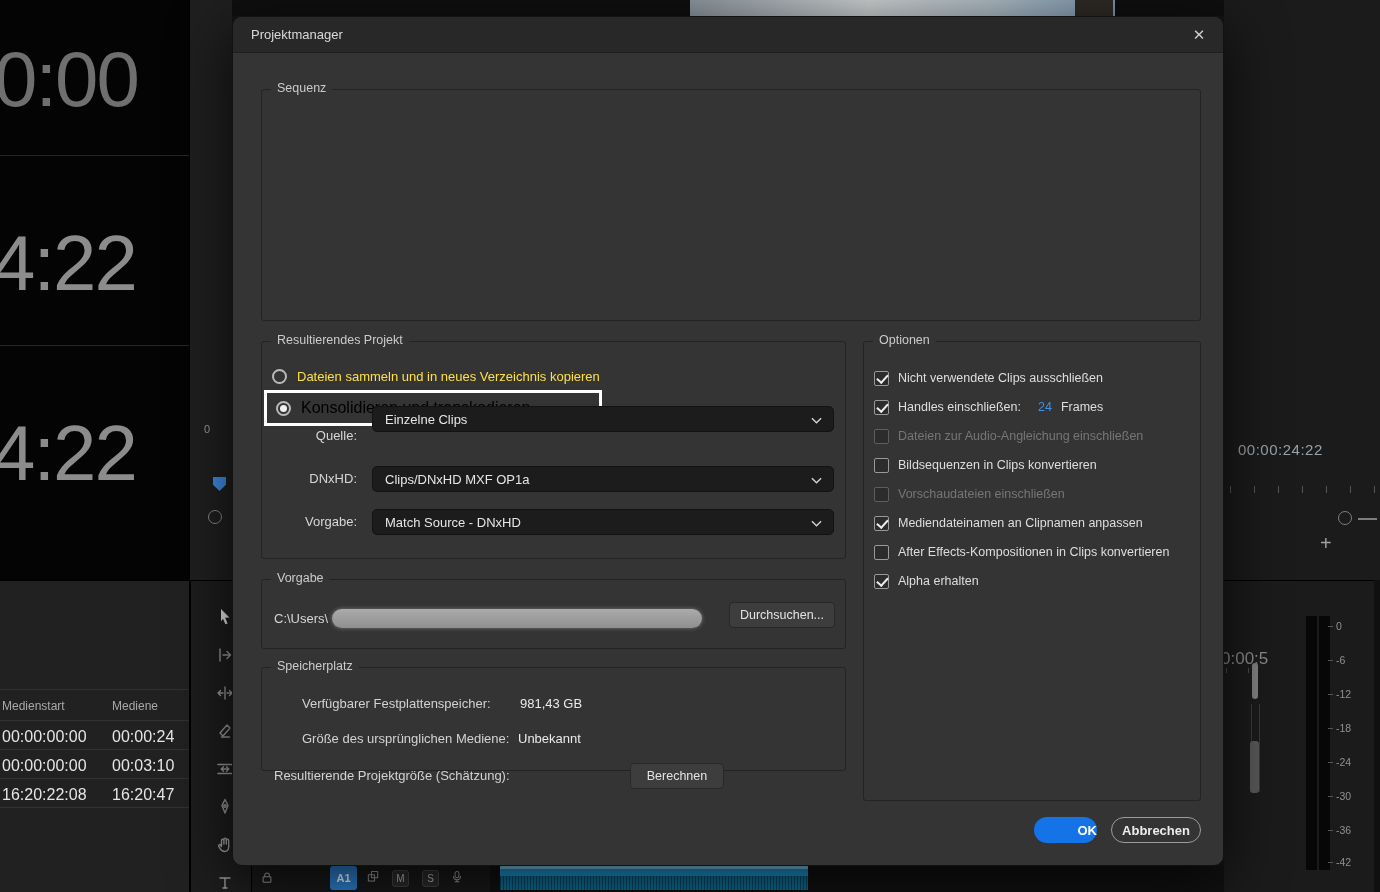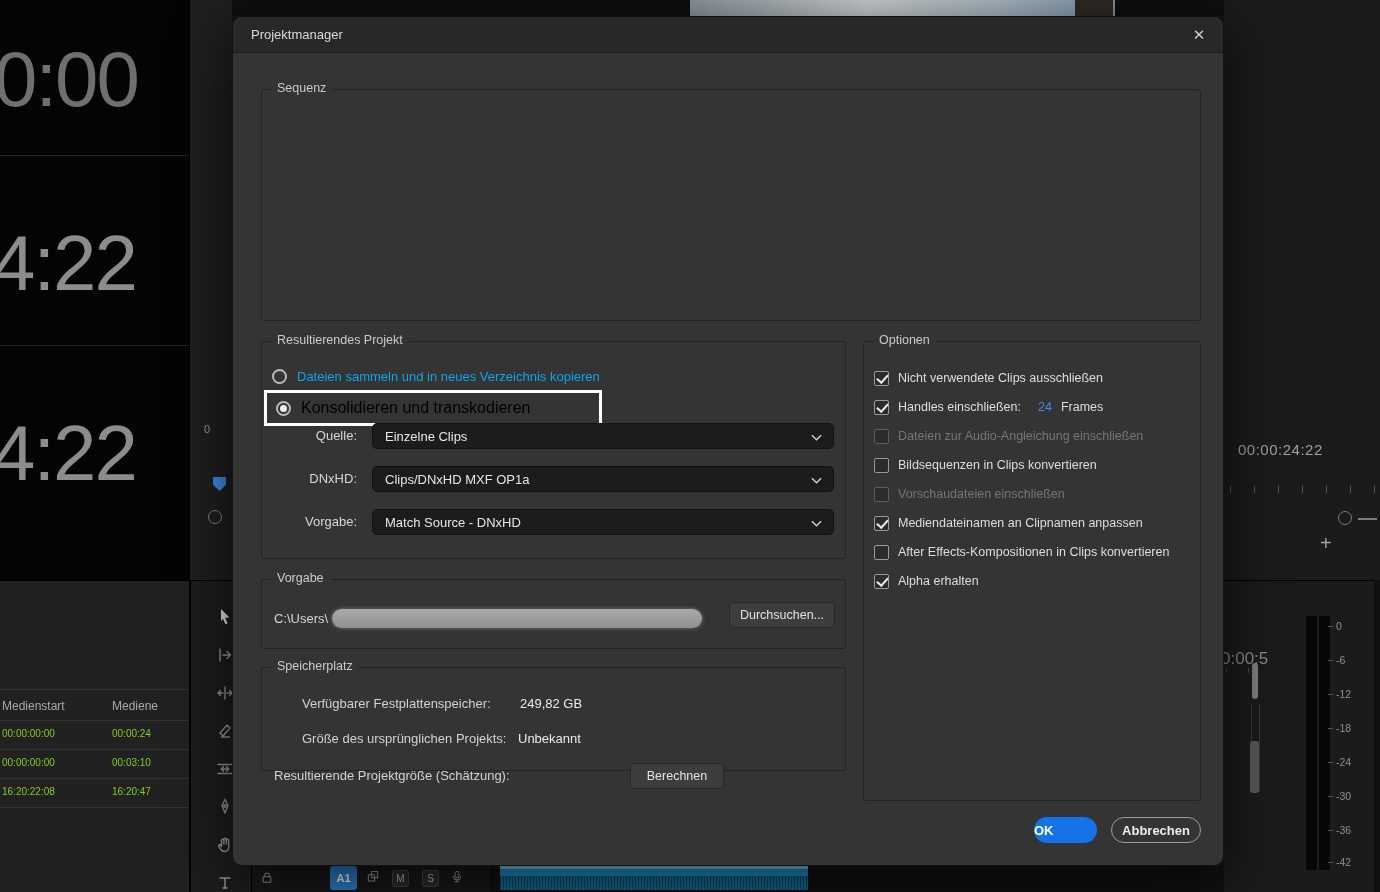--- a/index.html
+++ b/index.html
@@ -21,21 +21,21 @@
   .gutter{position:absolute;left:190px;top:0;width:42px;height:580px;background:#1f1f1f;}
   .gutter .zero{position:absolute;left:14px;top:423px;font-size:11px;color:#9a9a9a;}
   .playhead{position:absolute;left:23px;top:477px;width:13px;height:14px;background:#3e8ee8;
             clip-path:polygon(0 0,100% 0,100% 55%,50% 100%,0 55%);}
   .ring{position:absolute;border:1.5px solid #8a8a8a;border-radius:50%;}
 
   
   .project-panel{position:absolute;left:0;top:580px;width:190px;height:312px;background:#212121;
                  border-top:1px solid #000;border-right:1px solid #000;overflow:hidden;}
   .pp-head{position:absolute;font-size:12px;color:#a9a9a9;white-space:nowrap;}
-  .pp-cell{position:absolute;font-size:10px;color:#84cc16;white-space:nowrap;}
+  .pp-cell{position:absolute;font-size:16px;color:#e5e5e5;white-space:nowrap;}
   .pp-div{position:absolute;left:0;right:0;height:1px;background:#323232;}
 
   
   .toolbar{position:absolute;left:190px;top:580px;width:62px;height:312px;background:#1d1d1d;
            border-top:1px solid #000;border-left:1px solid #000;border-right:1px solid #000;overflow:hidden;}
   .tool{position:absolute;left:25px;width:18px;height:18px;}
   .tool svg{width:18px;height:18px;stroke:#9c9c9c;fill:none;stroke-width:1.4;stroke-linecap:round;stroke-linejoin:round;}
 
   
   .right-panel{position:absolute;left:1224px;top:0;width:156px;height:892px;background:#1b1b1b;overflow:hidden;}
@@ -83,21 +83,21 @@
   .seq-item .lab{font-size:13px;color:#dedede;}
 
   .cb{width:15px;height:15px;border:1px solid #999;border-radius:2px;position:relative;background:rgba(0,0,0,.15);flex:none;}
   .cb.checked::after{content:"";position:absolute;left:4px;top:0.5px;width:4.5px;height:9px;
        border-right:2px solid #ececec;border-bottom:2px solid #ececec;transform:rotate(42deg);}
   .cb.disabled{border-color:#5d5d5d;}
 
   .radio{width:15px;height:15px;border:2px solid #b9b9b9;border-radius:50%;position:relative;flex:none;}
   .radio.sel::after{content:"";position:absolute;inset:2px;background:#f0f0f0;border-radius:50%;}
   .radio-row{position:absolute;display:flex;align-items:center;gap:10px;height:16px;}
-  .radio-row .lab{font-size:13px;color:#0ea5e9;white-space:nowrap;}
+  .radio-row .lab{font-size:13px;color:#fde047;white-space:nowrap;}
   .hl{position:absolute;left:2px;top:48px;width:338px;height:36px;border:3px solid #ffffff;
       display:flex;align-items:center;gap:10px;padding-left:9px;}
 
   .flabel{position:absolute;left:0;width:95px;text-align:right;font-size:13px;color:#d6d6d6;}
   .dd{position:absolute;left:110px;width:462px;height:26px;background:#1c1c1c;border:1px solid #121212;border-radius:5px;
       display:flex;align-items:center;padding:0 12px;font-size:13px;color:#e6e6e6;}
   .dd svg{position:absolute;right:11px;top:10px;width:11px;height:7px;stroke:#d0d0d0;fill:none;stroke-width:1.6;}
 
   .path-prefix{position:absolute;left:12px;top:31px;font-size:13px;color:#d6d6d6;}
   .redacted{position:absolute;left:70px;top:29px;width:370px;height:19px;border-radius:10px;
@@ -107,21 +107,21 @@
   .st-label{position:absolute;font-size:13px;color:#d2d2d2;white-space:nowrap;}
   .st-value{position:absolute;font-size:13px;color:#eaeaea;white-space:nowrap;}
 
   .opt-row{position:absolute;left:10px;display:flex;align-items:center;gap:9px;height:16px;}
   .opt-label{font-size:12.5px;color:#dedede;white-space:nowrap;}
   .opt-label.dis{color:#767676;}
   .hot-val{font-size:12.5px;color:#3f8fe8;margin-left:8px;}
   .hot-suffix{font-size:12.5px;color:#dedede;}
 
   .btn-ok{position:absolute;left:801px;top:800px;width:63px;height:26px;background:#1473e6;border-radius:14px;
-          color:#fff;font-size:13px;font-weight:bold;display:flex;align-items:center;justify-content:flex-start;}
+          color:#fff;font-size:13px;font-weight:bold;display:flex;align-items:center;justify-content:flex-end;}
   .btn-cancel{position:absolute;left:878px;top:800px;width:90px;height:26px;border:1.5px solid #9b9b9b;border-radius:14px;
           color:#ececec;font-size:13px;font-weight:bold;display:flex;align-items:center;justify-content:center;}
 </style>
 </head>
 <body>
 
 <div id="stage">
 
   <div class="top-strip">
     <div class="sky"></div>
@@ -299,21 +299,21 @@
         <span class="radio"></span>
         <span class="lab">Dateien sammeln und in neues Verzeichnis kopieren</span>
       </div>
 
       <div class="hl">
         <span class="radio sel"></span>
         <span class="lab">Konsolidieren und transkodieren</span>
       </div>
 
       <div class="flabel" style="top:86px">Quelle:</div>
-      <div class="dd" style="top:81px">
+      <div class="dd" style="top:64px">
         <span>Einzelne Clips</span>
         <svg viewBox="0 0 12 7">
             <path d="M1 1 L6 6 L11 1"></path>
           </svg>
       </div>
 
       <div class="flabel" style="top:129px">DNxHD:</div>
       <div class="dd" style="top:124px">
         <span>Clips/DNxHD MXF OP1a</span>
         <svg viewBox="0 0 12 7">
@@ -335,22 +335,22 @@
       <span class="path-prefix">C:\Users\</span>
       <div class="redacted"></div>
       <div class="btn" style="left:467px;top:22px;width:106px;height:26px;">
         <span>Durchsuchen...</span>
       </div>
     </div>
 
     <div class="group" style="left:28px;top:650px;width:585px;height:104px;">
       <span class="legend">Speicherplatz</span>
       <div class="st-label" style="left:40px;top:28px">Verfügbarer Festplattenspeicher:</div>
-      <div class="st-value" style="left:258px;top:28px">249,82 GB</div>
-      <div class="st-label" style="left:40px;top:63px">Größe des ursprünglichen Projekts:</div>
+      <div class="st-value" style="left:258px;top:28px">981,43 GB</div>
+      <div class="st-label" style="left:40px;top:63px">Größe des ursprünglichen Mediene:</div>
       <div class="st-value" style="left:256px;top:63px">Unbekannt</div>
       <div class="st-label" style="left:12px;top:100px">Resultierende Projektgröße (Schätzung):</div>
       <div class="btn" style="left:368px;top:95px;width:94px;height:26px;">
         <span>Berechnen</span>
       </div>
     </div>
 
     <div class="group" style="left:630px;top:324px;width:338px;height:460px;">
       <span class="legend">Optionen</span>
 

